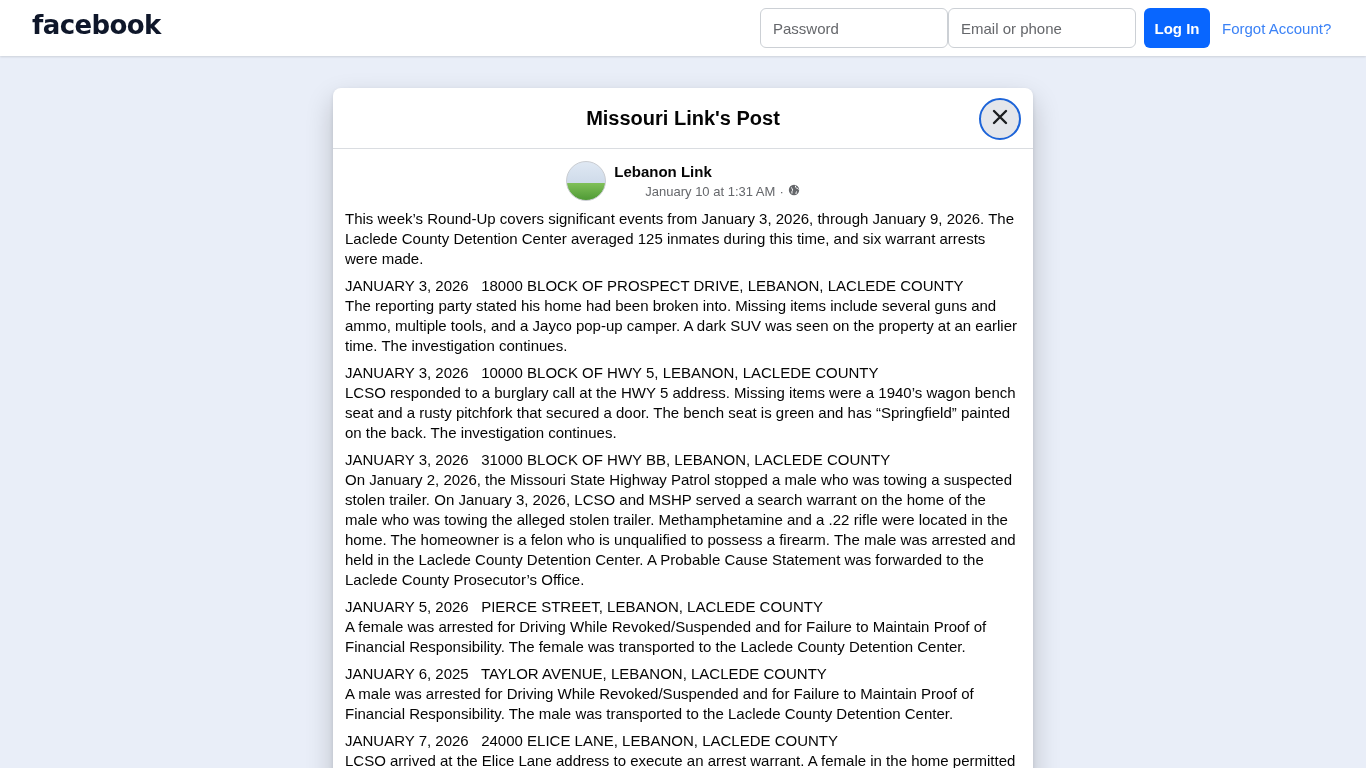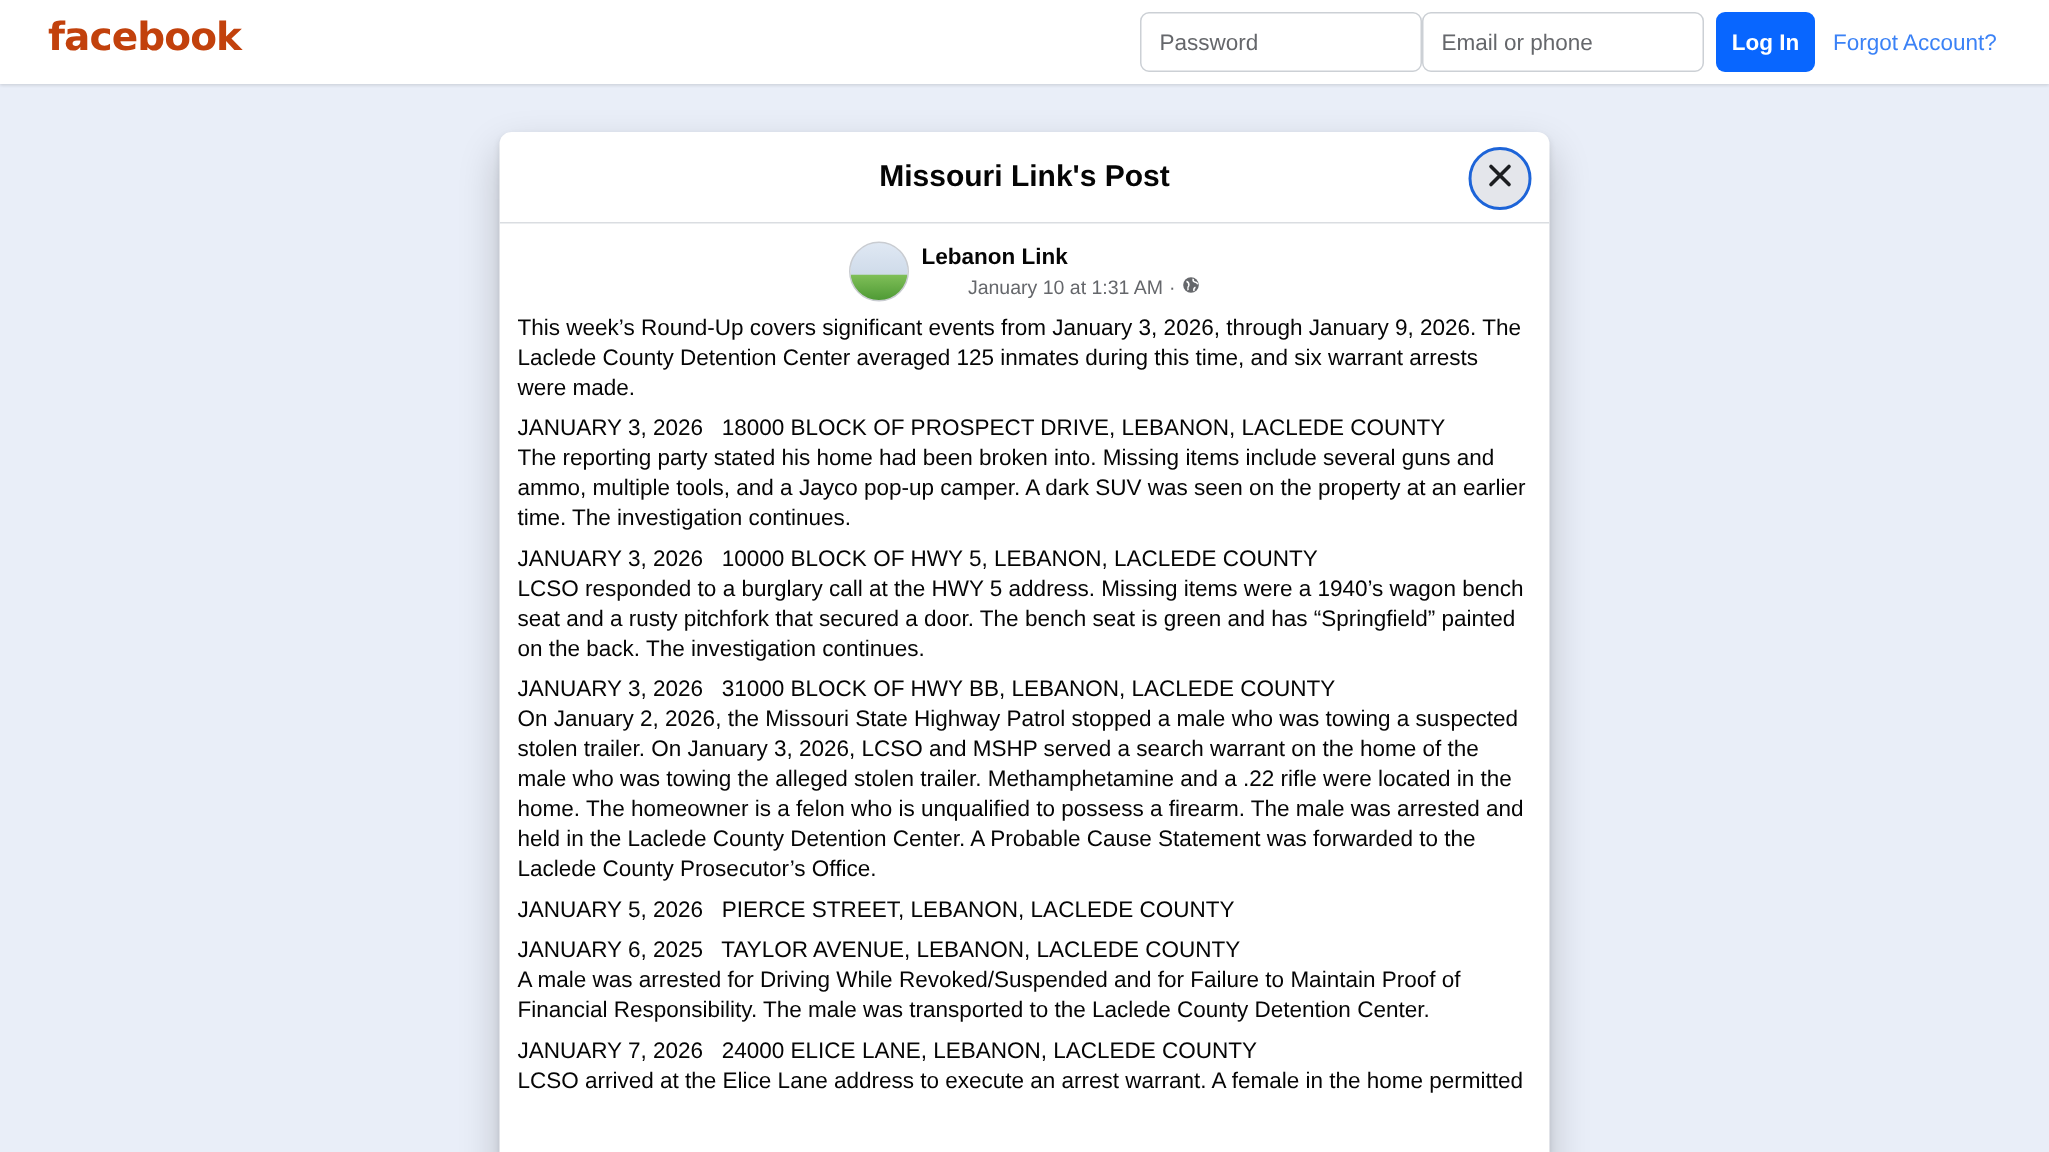--- a/index.html
+++ b/index.html
@@ -12,21 +12,21 @@
     .topbar {
       position: absolute; left: 0; top: 0; width: 1366px; height: 56px;
       background: #ffffff;
       box-shadow: 0 1px 2px rgba(0,0,0,0.12);
       z-index: 2;
     }
     .logo {
       position: absolute; left: 32px; top: 10px;
       font-family: "DejaVu Sans", "Liberation Sans", sans-serif;
       font-weight: bold; font-size: 26px; letter-spacing: -0.6px;
-      color: #c2410c;
+      color: #0f172a;
     }
     .login-form { position: absolute; top: 8px; left: 752px; height: 40px; display: flex; align-items: center; }
     .field {
       height: 40px; border: 1px solid #ccd0d5; border-radius: 6px;
       background: #fff; padding: 0 12px; font-size: 15px; color: #1c1e21;
       font-family: "Liberation Sans", sans-serif; outline: none;
     }
     .field::placeholder { color: #65676b; }
     .email-field { width: 188px; }
     .password-field { width: 188px; margin-left: 8px; }
@@ -123,20 +123,21 @@
     <div class="entry">
       <div class="entry-heading">JANUARY 3, 2026   10000 BLOCK OF HWY 5, LEBANON, LACLEDE COUNTY</div>
       <div>LCSO responded to a burglary call at the HWY 5 address. Missing items were a 1940’s wagon bench seat and a rusty pitchfork that secured a door. The bench seat is green and has “Springfield” painted on the back. The investigation continues.</div>
     </div>
     <div class="entry">
       <div class="entry-heading">JANUARY 3, 2026   31000 BLOCK OF HWY BB, LEBANON, LACLEDE COUNTY</div>
       <div>On January 2, 2026, the Missouri State Highway Patrol stopped a male who was towing a suspected stolen trailer. On January 3, 2026, LCSO and MSHP served a search warrant on the home of the male who was towing the alleged stolen trailer. Methamphetamine and a .22 rifle were located in the home. The homeowner is a felon who is unqualified to possess a firearm. The male was arrested and held in the Laclede County Detention Center. A Probable Cause Statement was forwarded to the Laclede County Prosecutor’s Office.</div>
     </div>
     <div class="entry">
       <div class="entry-heading">JANUARY 5, 2026   PIERCE STREET, LEBANON, LACLEDE COUNTY</div>
+      <div>A female was arrested for Driving While Revoked/Suspended and for Failure to Maintain Proof of Financial Responsibility. The female was transported to the Laclede County Detention Center.</div>
     </div>
     <div class="entry">
       <div class="entry-heading">JANUARY 6, 2025   TAYLOR AVENUE, LEBANON, LACLEDE COUNTY</div>
       <div>A male was arrested for Driving While Revoked/Suspended and for Failure to Maintain Proof of Financial Responsibility. The male was transported to the Laclede County Detention Center.</div>
     </div>
     <div class="entry">
       <div class="entry-heading">JANUARY 7, 2026   24000 ELICE LANE, LEBANON, LACLEDE COUNTY</div>
       <div>LCSO arrived at the Elice Lane address to execute an arrest warrant. A female in the home permitted</div>
     </div>
   </div>

